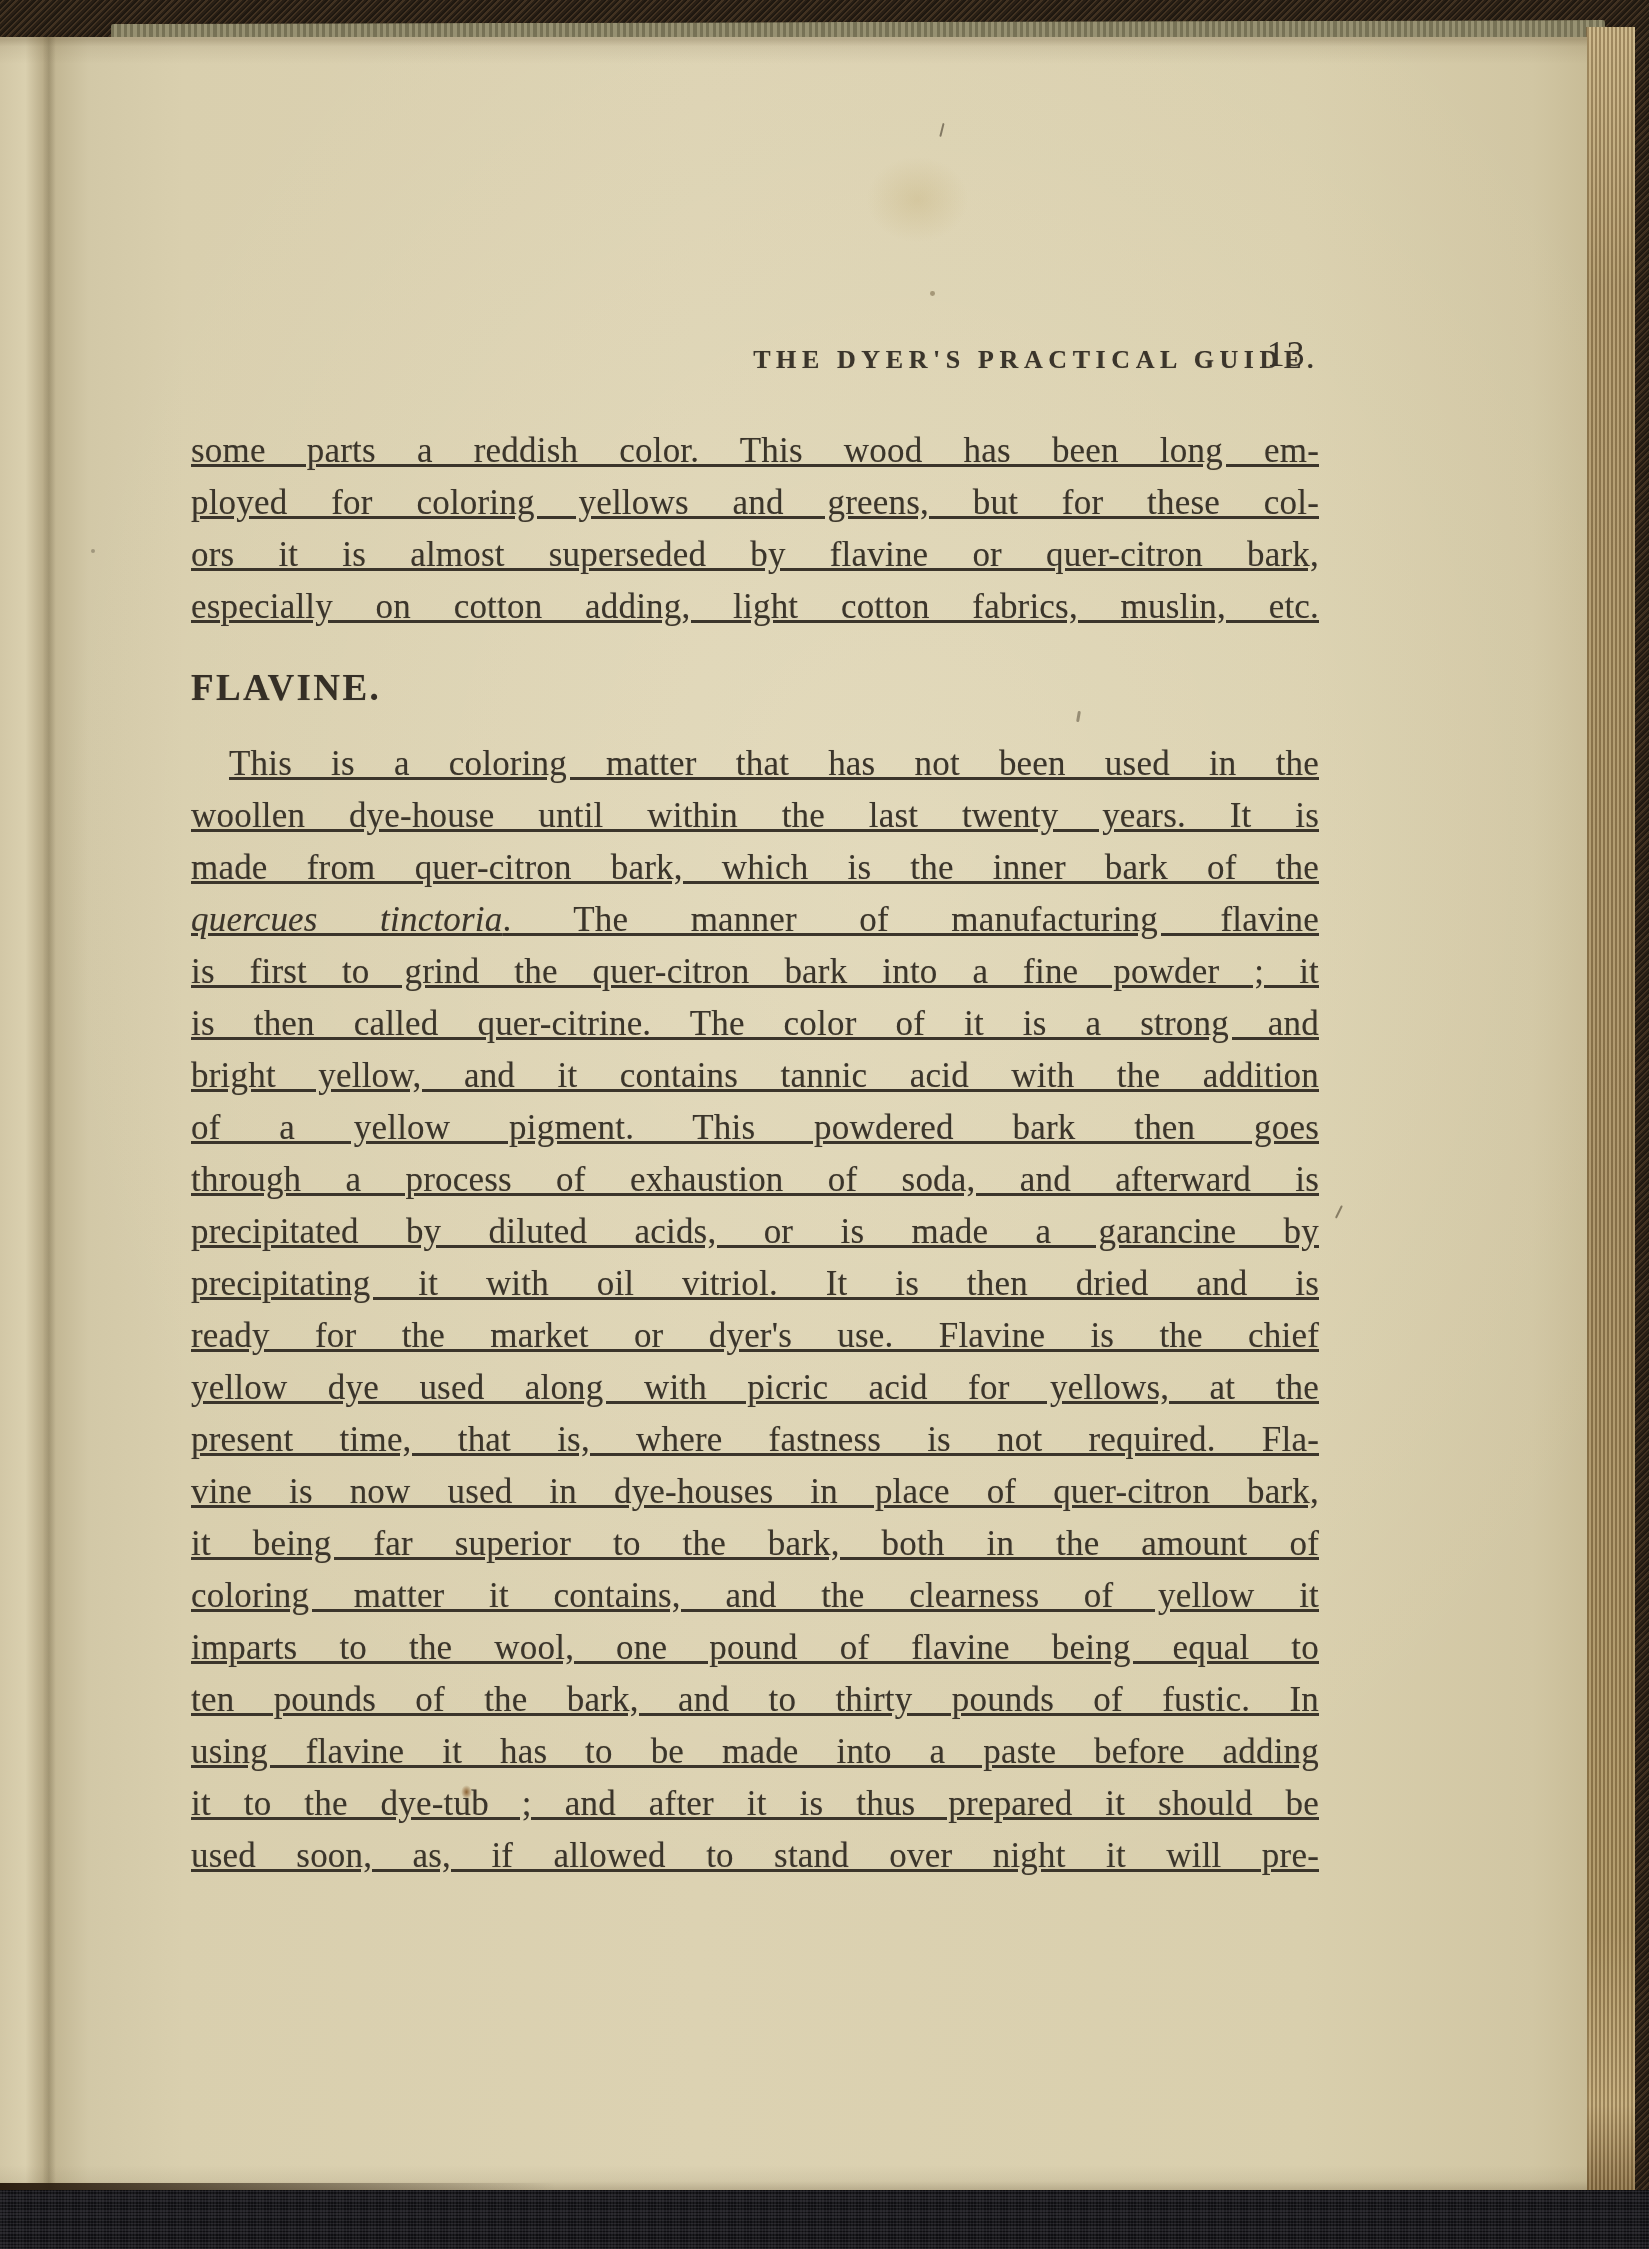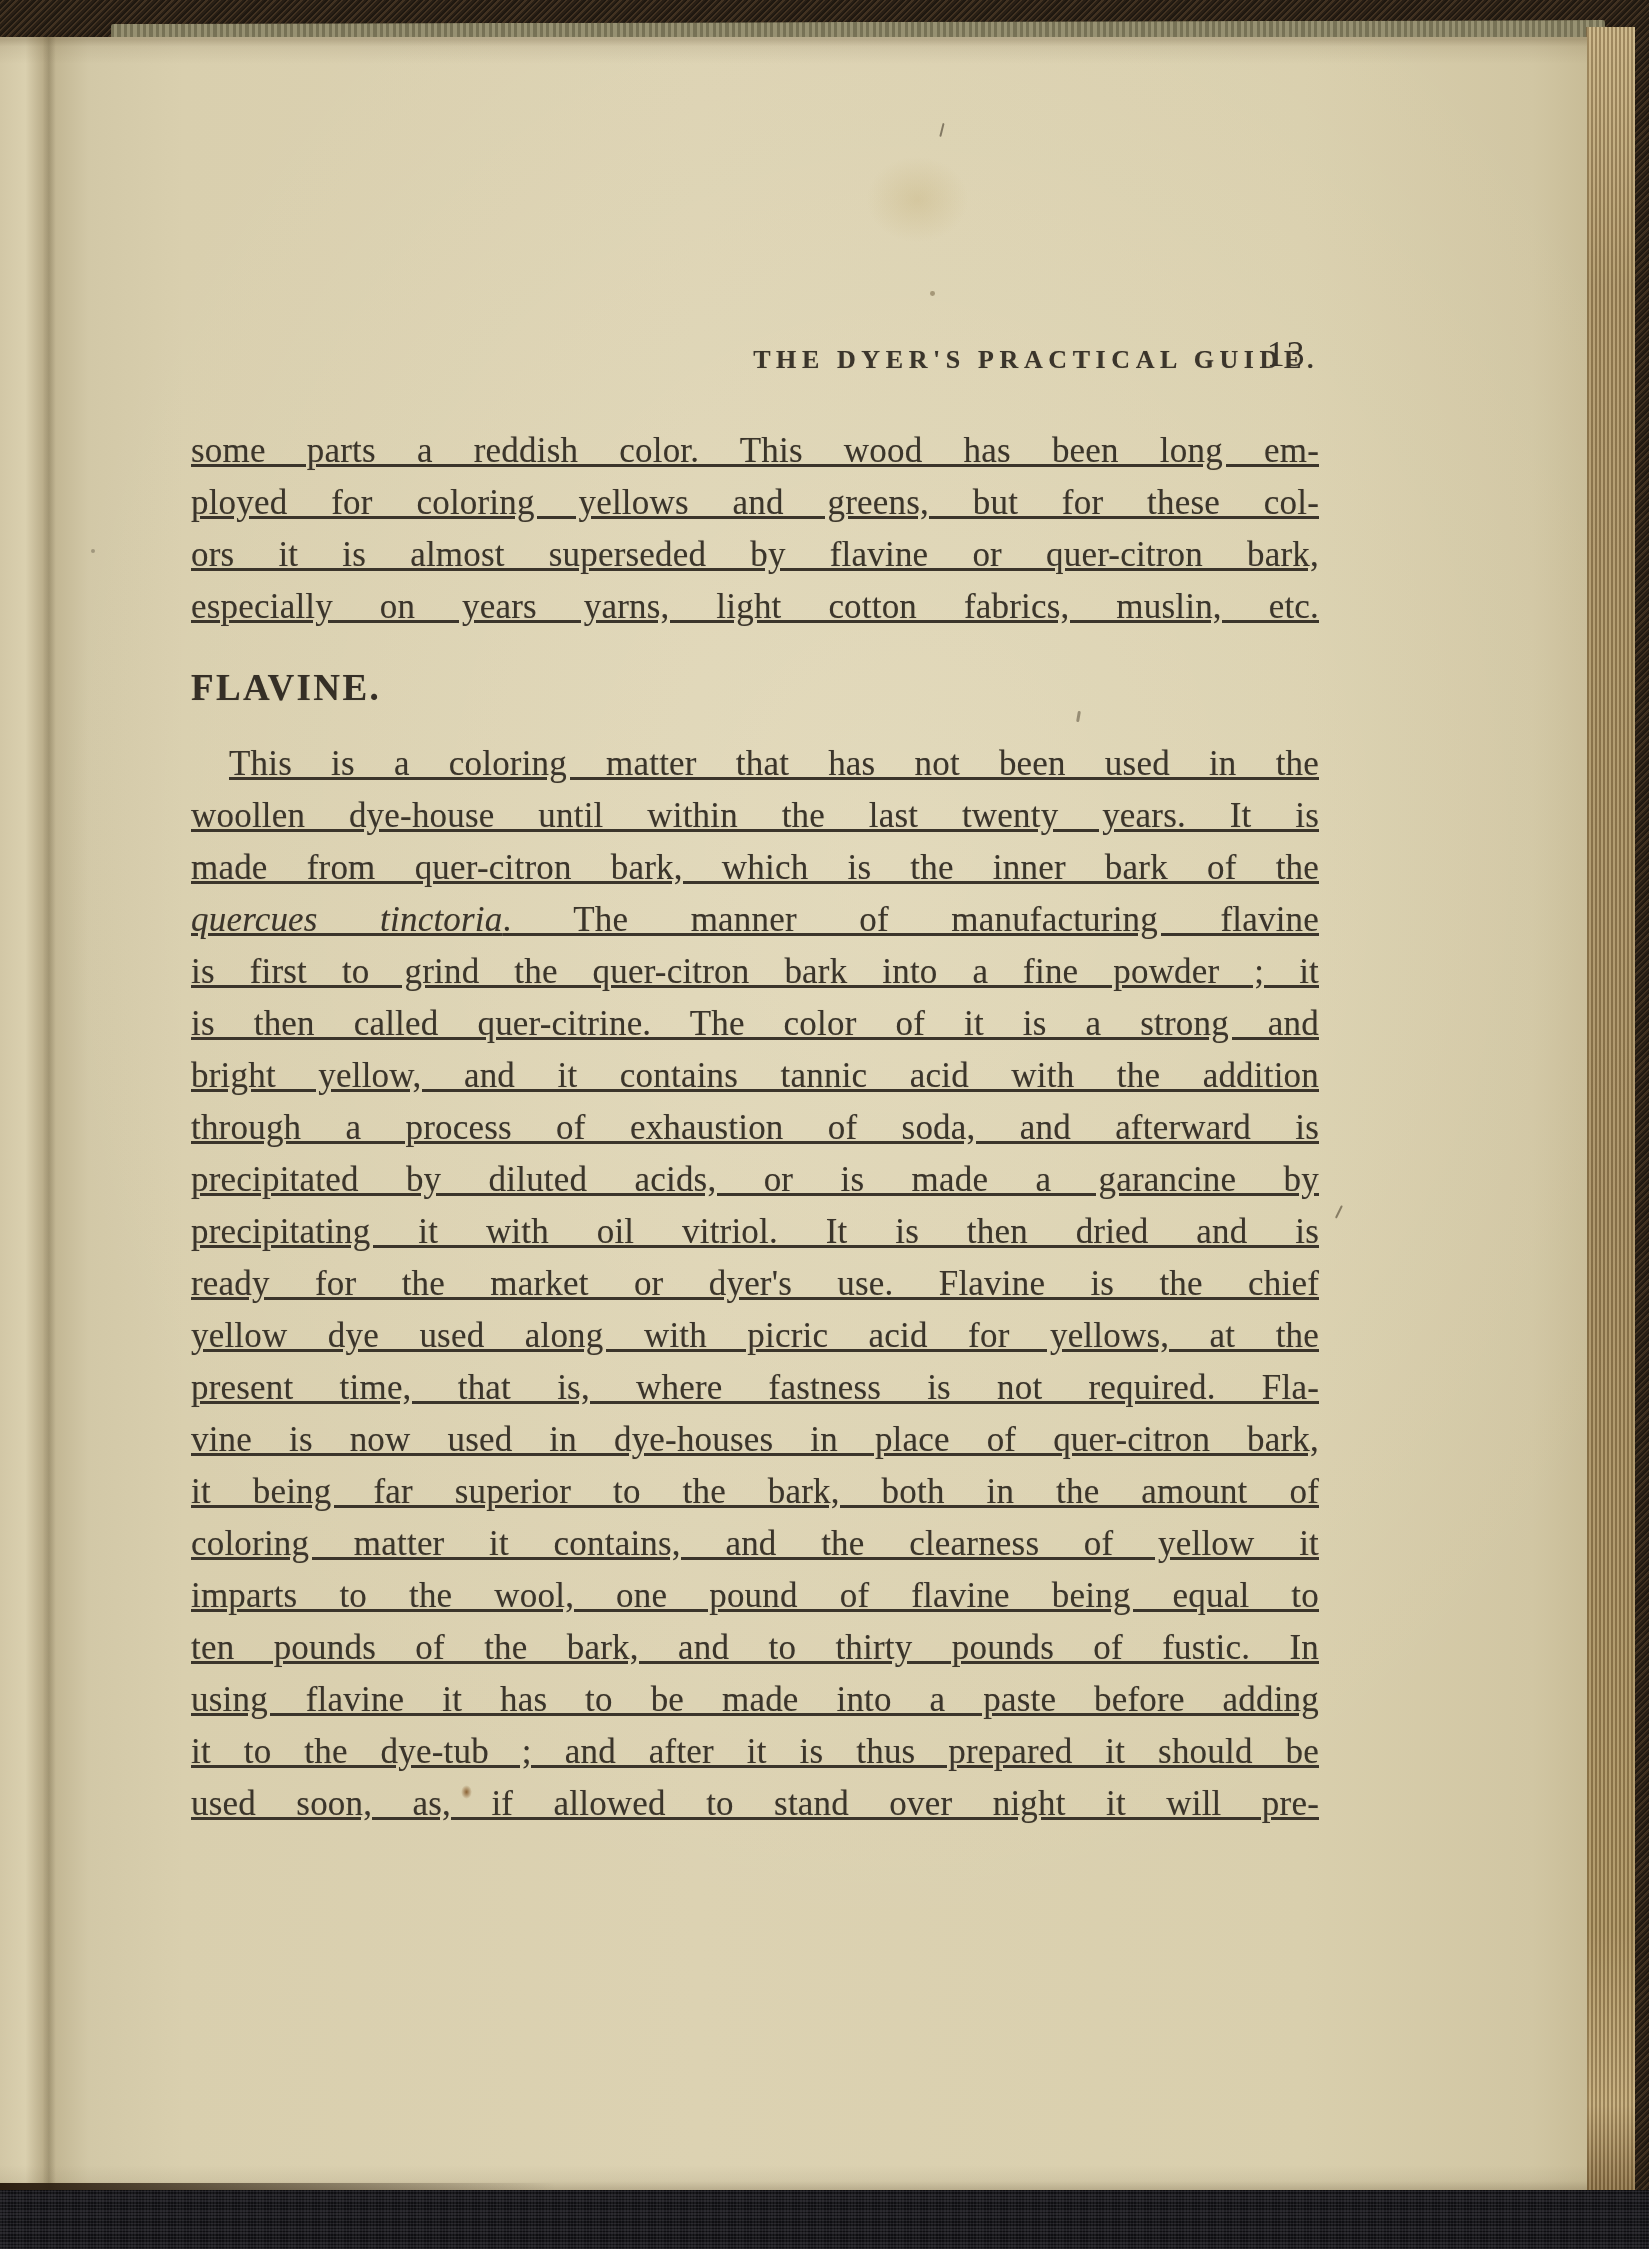--- a/index.html
+++ b/index.html
@@ -200,33 +200,34 @@
     <div class="running-header">
       <span class="running-title">THE DYER'S PRACTICAL GUIDE.</span>
       <span class="page-number">13</span>
     </div>
 
     <div class="text-block">
       <div class="paragraph">
           <div class="text-line">some parts a reddish color. This wood has been long em-</div>
           <div class="text-line">ployed for coloring yellows and greens, but for these col-</div>
           <div class="text-line">ors it is almost superseded by flavine or quer-citron bark,</div>
-          <div class="text-line">especially on years yarns, light cotton fabrics, muslin, etc.</div>
+          <div class="text-line">especially on cotton adding, light cotton fabrics, muslin, etc.</div>
         </div>
 
       <h2 class="section-heading">FLAVINE.</h2>
 
       <div class="paragraph paragraph-indent-first">
           <div class="text-line">This is a coloring matter that has not been used in the</div>
           <div class="text-line">woollen dye-house until within the last twenty years. It is</div>
           <div class="text-line">made from quer-citron bark, which is the inner bark of the</div>
           <div class="text-line"><span class="italic">quercues tinctoria</span><span class="">. The manner of manufacturing flavine</span></div>
           <div class="text-line">is first to grind the quer-citron bark into a fine powder ; it</div>
           <div class="text-line">is then called quer-citrine. The color of it is a strong and</div>
           <div class="text-line">bright yellow, and it contains tannic acid with the addition</div>
+          <div class="text-line">of a yellow pigment. This powdered bark then goes</div>
           <div class="text-line">through a process of exhaustion of soda, and afterward is</div>
           <div class="text-line">precipitated by diluted acids, or is made a garancine by</div>
           <div class="text-line">precipitating it with oil vitriol. It is then dried and is</div>
           <div class="text-line">ready for the market or dyer's use. Flavine is the chief</div>
           <div class="text-line">yellow dye used along with picric acid for yellows, at the</div>
           <div class="text-line">present time, that is, where fastness is not required. Fla-</div>
           <div class="text-line">vine is now used in dye-houses in place of quer-citron bark,</div>
           <div class="text-line">it being far superior to the bark, both in the amount of</div>
           <div class="text-line">coloring matter it contains, and the clearness of yellow it</div>
           <div class="text-line">imparts to the wool, one pound of flavine being equal to</div>

